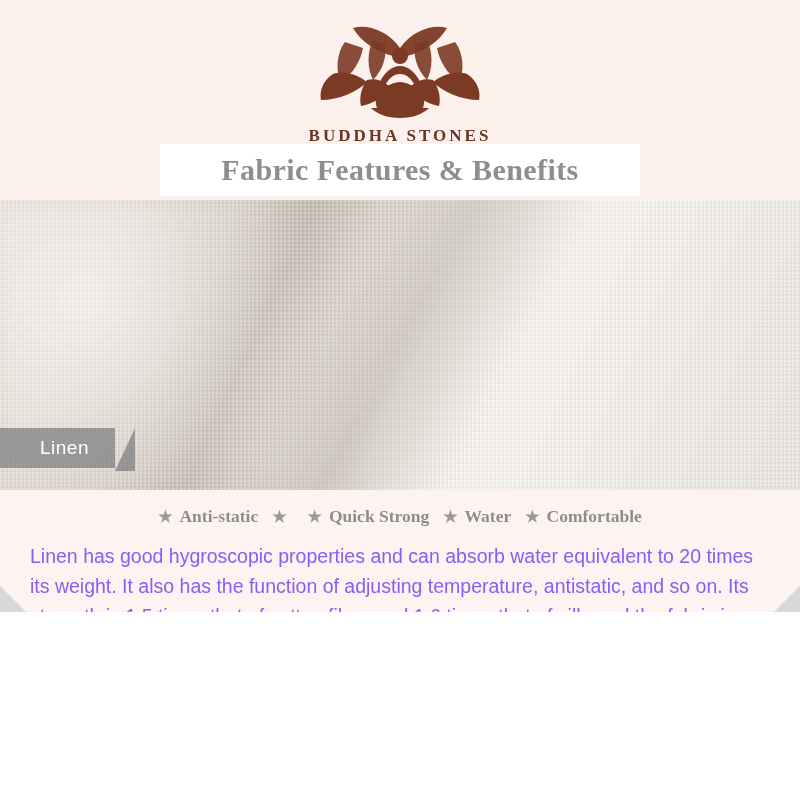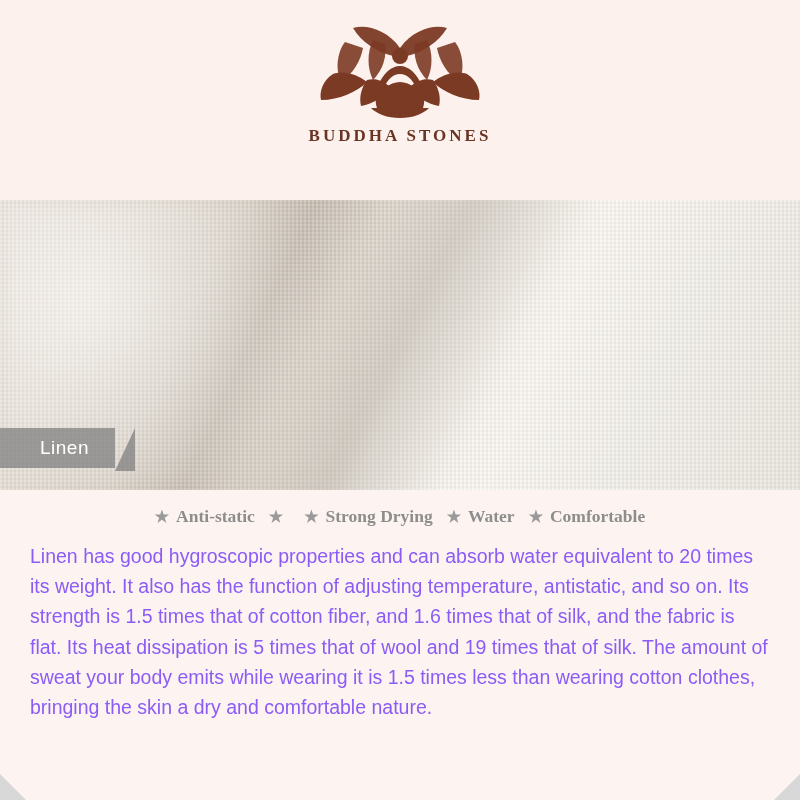--- a/index.html
+++ b/index.html
@@ -10,21 +10,21 @@
     width: 800px;
     height: 800px;
     font-family: "Liberation Sans", sans-serif;
     background: #ffffff;
     overflow: hidden;
   }
 
   .page {
     position: relative;
     width: 800px;
-    height: 800px;
+    height: 612px;
     background: #fdf3f0;
     overflow: hidden;
   }
 
   
   .corner {
     position: absolute;
     width: 0;
     height: 0;
     border-style: solid;
@@ -238,40 +238,43 @@
           <circle cx="85" cy="38" r="8"></circle>
 
           <path d="M85 48 C76 48 68 56 64 66 C60 76 60 84 62 90 L108 90 C110 84 110 76 106 66 C102 56 94 48 85 48 Z M85 56 C92 56 98 62 101 70 C95 66 90 64 85 64 C80 64 75 66 69 70 C72 62 78 56 85 56 Z"></path>
 
           <path d="M56 90 C62 96 72 100 85 100 C98 100 108 96 114 90 Z"></path>
         </g>
       </svg>
       <span class="brand-name">BUDDHA STONES</span>
     </div>
 
+    <div class="title-bar">
+      <span class="title-bar-text">Fabric Features &amp; Benefits</span>
+    </div>
   </div>
 
   <div class="photo">
     <div class="photo-soft"></div>
     <div class="photo-tag">
       <span>Linen</span>
     </div>
   </div>
 
   <div class="features">
     <div class="feature">
       <span class="star">★</span>
       <span>Anti-static</span>
     </div>
     <div class="feature">
       <span class="star">★</span>
     </div>
     <div class="feature">
       <span class="star">★</span>
-      <span>Strong Drying</span>
+      <span>Quick Strong</span>
     </div>
     <div class="feature">
       <span class="star">★</span>
       <span>Water</span>
     </div>
     <div class="feature">
       <span class="star">★</span>
       <span>Comfortable</span>
     </div>
   </div>

